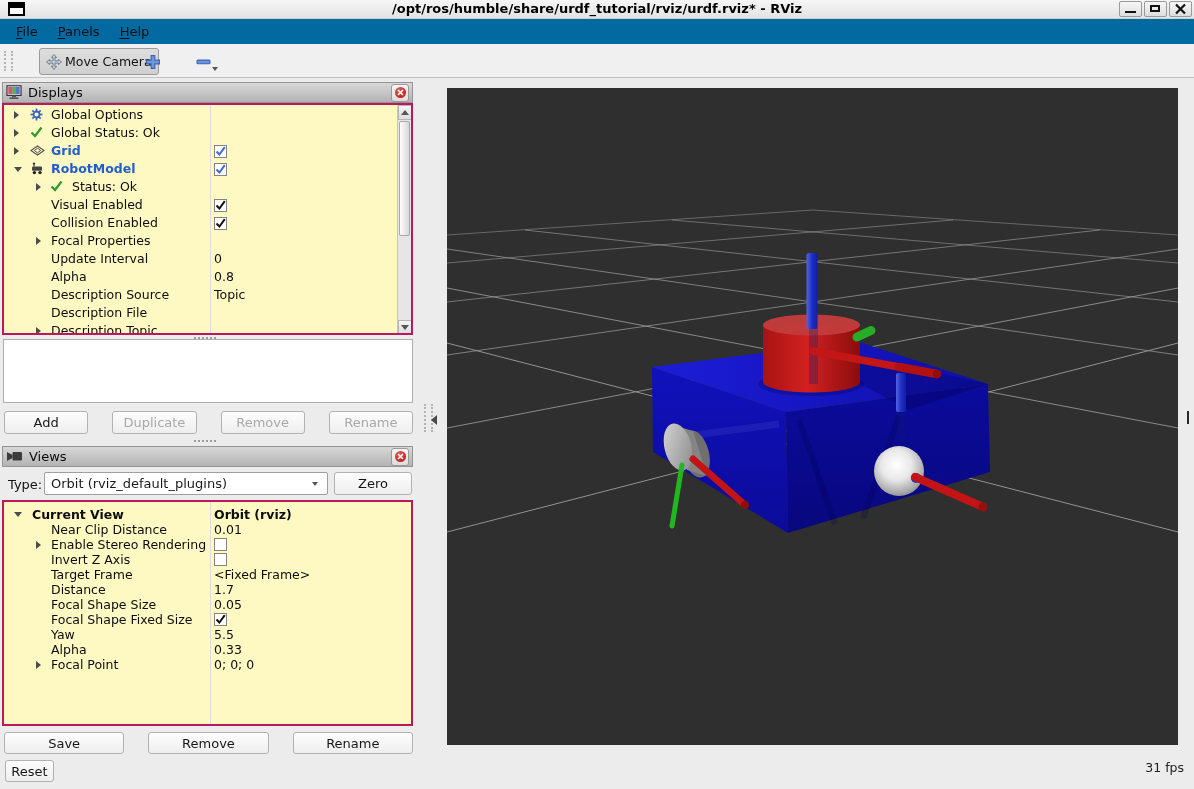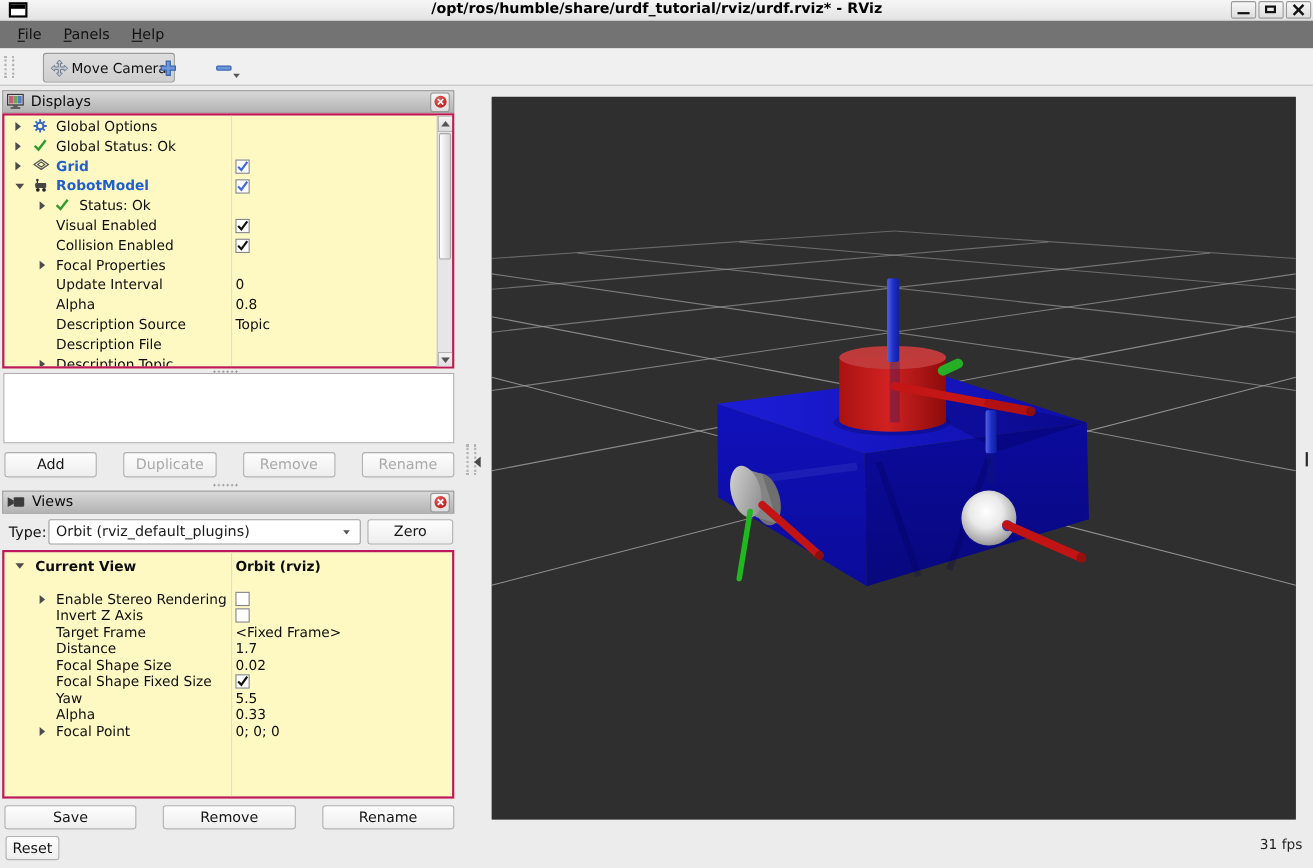--- a/index.html
+++ b/index.html
@@ -12,21 +12,21 @@
   .title-text{position:absolute;left:0;top:0;width:100%;height:18px;line-height:18px;
               text-align:center;font-weight:bold;font-size:13px;color:#000;}
   .win-icon{position:absolute;left:8px;top:2px;width:17px;height:14px;background:#fff;
             border:2px solid #000;box-sizing:border-box;}
   .win-icon:before{content:"";position:absolute;left:0;top:0;width:100%;height:4px;background:#000;}
   .winbtn{position:absolute;top:1px;width:23px;height:16px;border:1px solid #9a9a9a;border-radius:2px;
           background:linear-gradient(#f7f7f7,#dedede);box-sizing:border-box;}
   .winbtn .g-min{position:absolute;left:5px;bottom:3px;width:11px;height:2px;background:#111;}
   .winbtn .g-max{position:absolute;left:5px;top:3px;width:10px;height:7px;border:2px solid #111;box-sizing:border-box;}
   
-  .menubar{position:absolute;left:0;top:19px;width:1194px;height:25px;background:#737373;
+  .menubar{position:absolute;left:0;top:19px;width:1194px;height:25px;background:#0369a1;
            display:flex;align-items:center;padding-left:6px;box-sizing:border-box;}
   .menu-item{padding:3px 10px;font-size:13px;color:#111;}
   .menu-item u{text-decoration:underline;text-underline-offset:2px;}
   
   .toolbar{position:absolute;left:0;top:44px;width:1194px;height:34px;background:#f0f0f0;
            border-bottom:1px solid #c2c2c2;box-sizing:border-box;}
   .tb-handle{position:absolute;left:4px;top:7px;width:5px;height:20px;
              border-left:2px dotted #b3b3b3;border-right:2px dotted #b3b3b3;}
   .tool-btn{position:absolute;display:flex;align-items:center;gap:3px;height:27px;padding:0 6px;
             border-radius:3px;box-sizing:border-box;}
@@ -305,40 +305,44 @@
       <span>Zero</span>
     </div>
 
   <div class="tree" style="left:2px;top:500px;width:411px;height:226px;" id="views-tree">
     <div class="tree-divider" style="left:206px;"></div>
   <div class="trow" style="top: 5px; height: 15px;">
         <div class="arrow-e" style="left: 10px; top: 5px;"></div>
         <span class="tlabel bold" style="left: 28px; top: -0.5px;">Current View</span>
         <span class="tvalue bold" style="left: 210px; top: -0.5px;">Orbit (rviz)</span>
       </div>
+      <div class="trow" style="top: 20px; height: 15px;">
+        <span class="tlabel" style="left: 47px; top: -0.5px;">Near Clip Distance</span>
+        <span class="tvalue" style="left: 210px; top: -0.5px;">0.01</span>
+      </div>
       <div class="trow" style="top: 35px; height: 15px;">
         <div class="arrow-c" style="left: 32px; top: 3.5px;"></div>
         <span class="tlabel" style="left: 47px; top: -0.5px;">Enable Stereo Rendering</span>
         <span class="cbox" style="left: 210px; top: 1px;"></span>
       </div>
       <div class="trow" style="top: 50px; height: 15px;">
         <span class="tlabel" style="left: 47px; top: -0.5px;">Invert Z Axis</span>
         <span class="cbox" style="left: 210px; top: 1px;"></span>
       </div>
       <div class="trow" style="top: 65px; height: 15px;">
         <span class="tlabel" style="left: 47px; top: -0.5px;">Target Frame</span>
         <span class="tvalue" style="left: 210px; top: -0.5px;">&lt;Fixed Frame&gt;</span>
       </div>
       <div class="trow" style="top: 80px; height: 15px;">
         <span class="tlabel" style="left: 47px; top: -0.5px;">Distance</span>
         <span class="tvalue" style="left: 210px; top: -0.5px;">1.7</span>
       </div>
       <div class="trow" style="top: 95px; height: 15px;">
         <span class="tlabel" style="left: 47px; top: -0.5px;">Focal Shape Size</span>
-        <span class="tvalue" style="left: 210px; top: -0.5px;">0.02</span>
+        <span class="tvalue" style="left: 210px; top: -0.5px;">0.05</span>
       </div>
       <div class="trow" style="top: 110px; height: 15px;">
         <span class="tlabel" style="left: 47px; top: -0.5px;">Focal Shape Fixed Size</span>
         <span class="cbox" style="left: 210px; top: 1px;">
           <svg width="11" height="11" viewBox="0 0 11 11" style="position:absolute;left:0;top:0;">
             <path d="M1.5 5.5 L4.4 8.5 L9.8 1.2" stroke="#111111" stroke-width="2" fill="none"></path>
           </svg>
         </span>
       </div>
       <div class="trow" style="top: 125px; height: 15px;">

